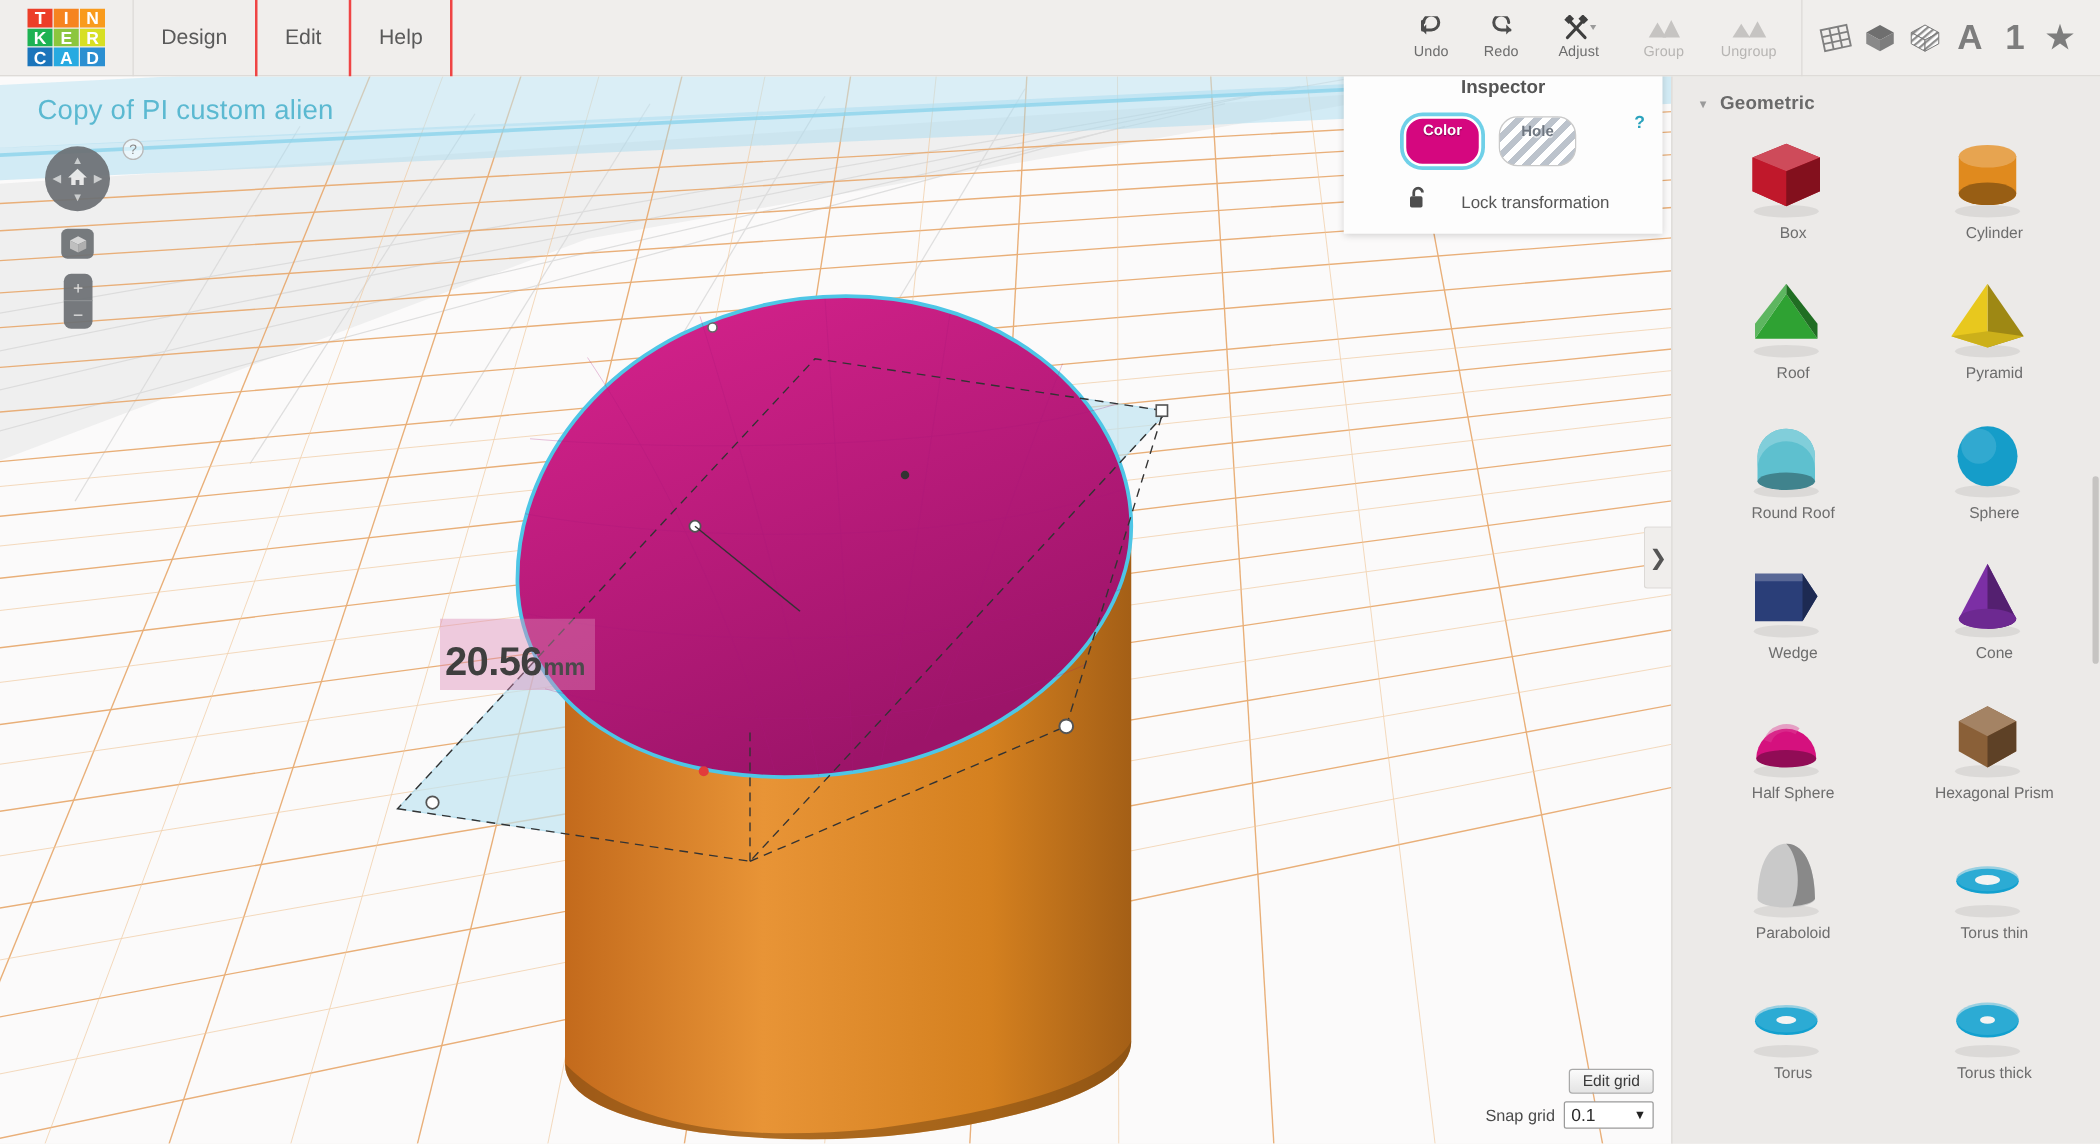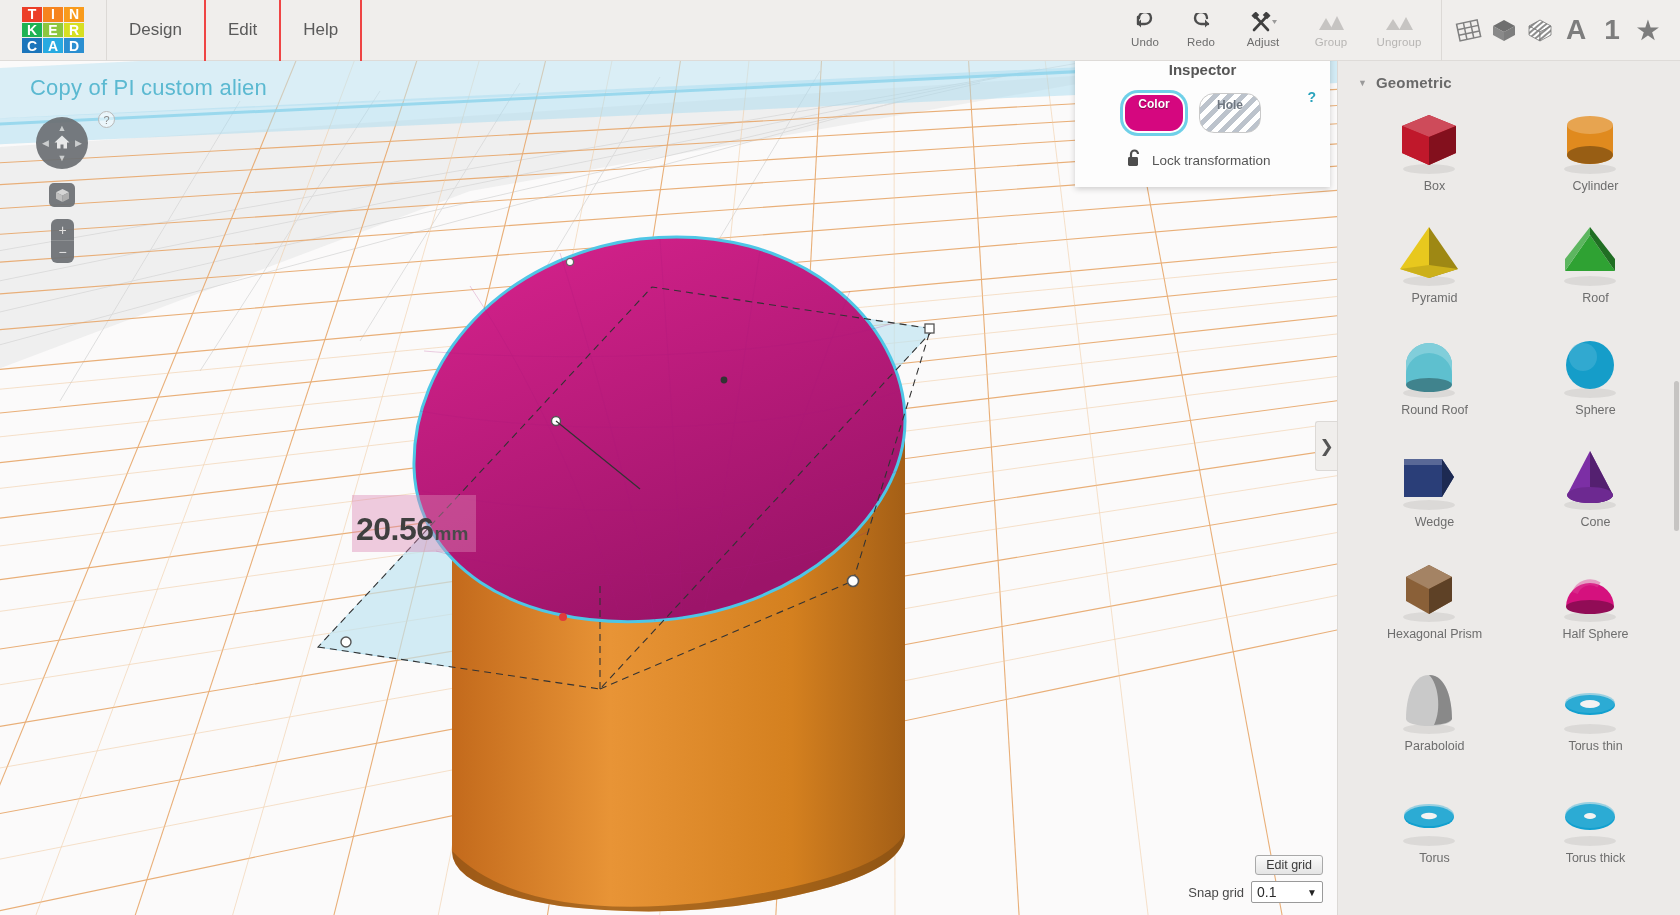--- a/index.html
+++ b/index.html
@@ -179,21 +179,21 @@
     padding-bottom: 20px;
   }
   .swatch .sl { font-size: 12px; font-weight: bold; color: #fff;
                 text-shadow: 0 1px 1px rgba(0,0,0,.45); }
   .swatch.color { background: #d5077f; box-shadow: 0 0 0 3px #6fd0e8; border: 2px solid #fff; }
   .swatch.hole {
     background: repeating-linear-gradient(-45deg,#ffffff 0 5px,#bcc3cc 5px 10px);
     border: 1px solid #c9c9c9;
   }
   .swatch.hole .sl { color: #6e7680; text-shadow: 0 1px 0 rgba(255,255,255,.6); }
-  #lockrow { display: flex; align-items: center; gap: 10px; padding: 16px 0 0 52px; }
+  #lockrow { display: flex; align-items: center; gap: 27px; padding: 16px 0 0 52px; }
   #lockrow .lt { font-size: 13.5px; color: #555; }
 
   
   #shapes {
     position: absolute; left: 1337px; top: 61px;
     width: 343px; height: 854px;
     background: #eceae8;
     border-left: 1px solid #dcd9d6;
     overflow: hidden;
   }
@@ -576,42 +576,42 @@
         <path d="M12 46 A23 9 0 0 0 58 46 A23 9 0 0 0 12 46" fill="#985e14"></path>
         <ellipse cx="35" cy="16" rx="23" ry="9" fill="#e7a450"></ellipse>
             </svg>
           </div>
           <div class="shape-lbl">Cylinder</div>
         </div>
         <div class="shape-cell">
           <div class="shape-art">
             <svg width="70" height="66" viewBox="0 0 70 66">
               <ellipse cx="35" cy="60" rx="26" ry="5" fill="#000" opacity=".07"></ellipse>
+              <path d="M10 50 L35 14 L60 50 Z" fill="#2fa233"></path>
+        <path d="M35 14 L60 50 L60 38 L35 6 Z" fill="#206e23"></path>
+        <path d="M10 50 L35 14 L35 6 L10 38 Z" fill="#5db660"></path>
+            </svg>
+          </div>
+          <div class="shape-lbl">Roof</div>
+        </div>
+        <div class="shape-cell">
+          <div class="shape-art">
+            <svg width="70" height="66" viewBox="0 0 70 66">
+              <ellipse cx="35" cy="60" rx="26" ry="5" fill="#000" opacity=".07"></ellipse>
               <path d="M35 6 L64 48 L35 57 Z" fill="#9e8814"></path>
         <path d="M35 6 L6 48 L35 57 Z" fill="#e8c81e"></path>
         <path d="M6 48 L35 57 L64 48 L35 44 Z" fill="#ccb01a"></path>
             </svg>
           </div>
           <div class="shape-lbl">Pyramid</div>
         </div>
         <div class="shape-cell">
           <div class="shape-art">
             <svg width="70" height="66" viewBox="0 0 70 66">
               <ellipse cx="35" cy="60" rx="26" ry="5" fill="#000" opacity=".07"></ellipse>
-              <path d="M10 50 L35 14 L60 50 Z" fill="#2fa233"></path>
-        <path d="M35 14 L60 50 L60 38 L35 6 Z" fill="#206e23"></path>
-        <path d="M10 50 L35 14 L35 6 L10 38 Z" fill="#5db660"></path>
-            </svg>
-          </div>
-          <div class="shape-lbl">Roof</div>
-        </div>
-        <div class="shape-cell">
-          <div class="shape-art">
-            <svg width="70" height="66" viewBox="0 0 70 66">
-              <ellipse cx="35" cy="60" rx="26" ry="5" fill="#000" opacity=".07"></ellipse>
               <path d="M12 52 L12 32 A23 22 0 0 1 58 32 L58 52 Z" fill="#5ec0cf"></path>
         <path d="M12 52 A23 7 0 0 0 58 52 A23 7 0 0 0 12 52" fill="#40838d"></path>
         <path d="M12 32 A23 22 0 0 1 58 32 L58 42 A23 22 0 0 0 12 42 Z" fill="#81ceda"></path>
             </svg>
           </div>
           <div class="shape-lbl">Round Roof</div>
         </div>
         <div class="shape-cell">
           <div class="shape-art">
             <svg width="70" height="66" viewBox="0 0 70 66">
@@ -641,42 +641,42 @@
         <path d="M35 6 L58 50 A23 8 0 0 1 35 58 Z" fill="#542070"></path>
         <path d="M12 50 A23 8 0 0 0 58 50 A23 8 0 0 0 12 50" fill="#6d2991"></path>
             </svg>
           </div>
           <div class="shape-lbl">Cone</div>
         </div>
         <div class="shape-cell">
           <div class="shape-art">
             <svg width="70" height="66" viewBox="0 0 70 66">
               <ellipse cx="35" cy="60" rx="26" ry="5" fill="#000" opacity=".07"></ellipse>
+              <path d="M11 50 A24 24 0 0 1 59 50 Z" fill="#d5117e"></path>
+        <path d="M11 50 A24 7 0 0 0 59 50 A24 7 0 0 0 11 50" fill="#910c56"></path>
+        <path d="M20 36 A16 16 0 0 1 44 28" fill="none" stroke="#de459a" stroke-width="6" opacity=".45"></path>
+            </svg>
+          </div>
+          <div class="shape-lbl">Half Sphere</div>
+        </div>
+        <div class="shape-cell">
+          <div class="shape-art">
+            <svg width="70" height="66" viewBox="0 0 70 66">
+              <ellipse cx="35" cy="60" rx="26" ry="5" fill="#000" opacity=".07"></ellipse>
               <path d="M12 20 L12 44 L35 57 L58 44 L58 20 L35 8 Z" fill="#8a6038"></path>
         <path d="M12 20 L35 32 L58 20 L35 8 Z" fill="#a48364"></path>
         <path d="M35 32 L35 57 L58 44 L58 20 Z" fill="#5e4126"></path>
             </svg>
           </div>
           <div class="shape-lbl">Hexagonal Prism</div>
         </div>
         <div class="shape-cell">
           <div class="shape-art">
             <svg width="70" height="66" viewBox="0 0 70 66">
               <ellipse cx="35" cy="60" rx="26" ry="5" fill="#000" opacity=".07"></ellipse>
-              <path d="M11 50 A24 24 0 0 1 59 50 Z" fill="#d5117e"></path>
-        <path d="M11 50 A24 7 0 0 0 59 50 A24 7 0 0 0 11 50" fill="#910c56"></path>
-        <path d="M20 36 A16 16 0 0 1 44 28" fill="none" stroke="#de459a" stroke-width="6" opacity=".45"></path>
-            </svg>
-          </div>
-          <div class="shape-lbl">Half Sphere</div>
-        </div>
-        <div class="shape-cell">
-          <div class="shape-art">
-            <svg width="70" height="66" viewBox="0 0 70 66">
-              <ellipse cx="35" cy="60" rx="26" ry="5" fill="#000" opacity=".07"></ellipse>
               <path d="M35 6 C52 6 58 30 58 50 A23 7 0 0 1 12 50 C12 30 18 6 35 6 Z" fill="#c9c9c9"></path>
         <path d="M35 6 C52 6 58 30 58 50 A23 7 0 0 1 40 56 C48 40 44 14 35 6 Z" fill="#898989"></path>
             </svg>
           </div>
           <div class="shape-lbl">Paraboloid</div>
         </div>
         <div class="shape-cell">
           <div class="shape-art">
             <svg width="70" height="66" viewBox="0 0 70 66">
               <ellipse cx="35" cy="60" rx="26" ry="5" fill="#000" opacity=".07"></ellipse>

